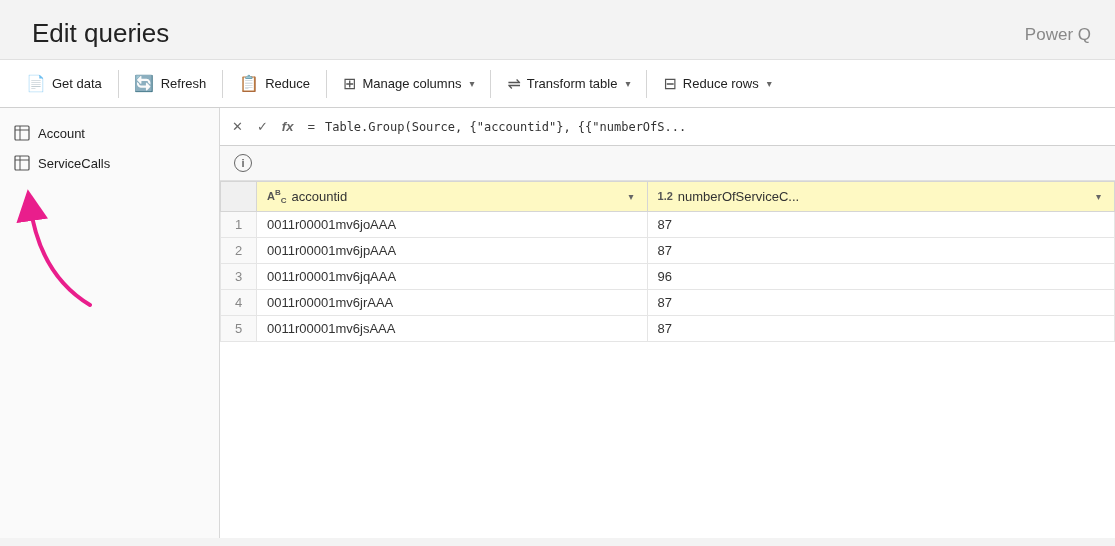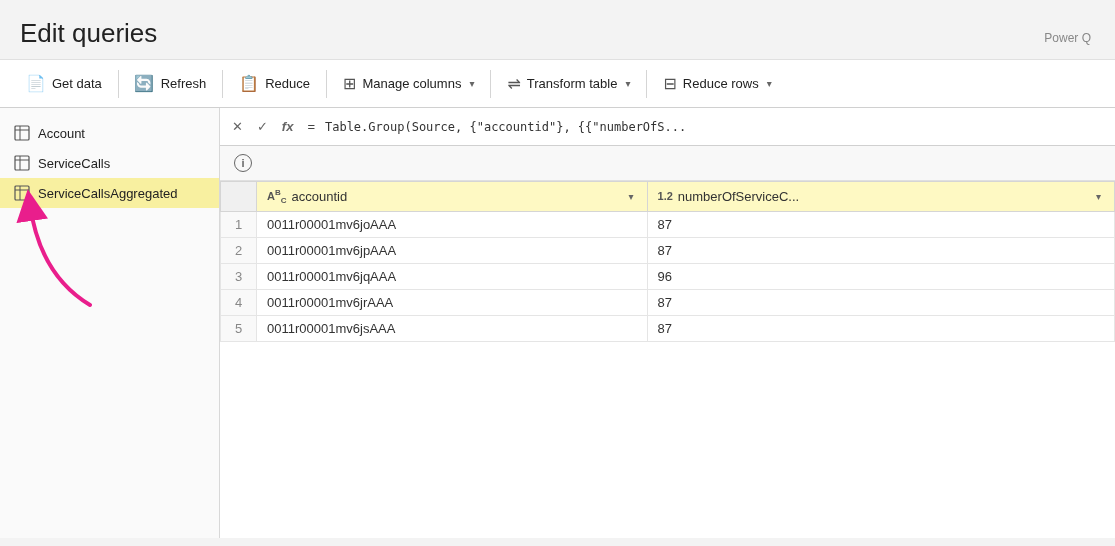--- a/index.html
+++ b/index.html
@@ -6,35 +6,35 @@
     body {
       font-family: 'Segoe UI', Arial, sans-serif;
       background: #f3f3f3;
       width: 1115px;
       height: 546px;
       overflow: hidden;
     }
 
     .title-bar {
       background: #f3f3f3;
-      padding: 18px 24px 10px 20px;
+      padding: 18px 24px 10px 32px;
       display: flex;
       align-items: flex-end;
       justify-content: space-between;
       border-bottom: 1px solid #e0e0e0;
     }
 
     .title-bar h1 {
       font-size: 26px;
       font-weight: 300;
       color: #222;
     }
 
     .power-query-label {
-      font-size: 12px;
+      font-size: 17px;
       color: #888;
       padding-bottom: 4px;
     }
 
     .toolbar {
       background: #fff;
       border-bottom: 1px solid #d0d0d0;
       display: flex;
       align-items: center;
       padding: 0 12px;
@@ -311,28 +311,20 @@
         </svg>
         <span>Account</span>
       </div>
       <div class="sidebar-item">
         <svg class="sidebar-icon" viewBox="0 0 16 16">
           <rect x="1" y="1" width="14" height="14" rx="1" fill="none" stroke="#555" stroke-width="1.2"></rect>
           <line x1="1" y1="5" x2="15" y2="5" stroke="#555" stroke-width="1"></line>
           <line x1="6" y1="1" x2="6" y2="15" stroke="#555" stroke-width="1"></line>
         </svg>
         <span>ServiceCalls</span>
-      </div>
-      <div class="sidebar-item active">
-        <svg class="sidebar-icon" viewBox="0 0 16 16">
-          <rect x="1" y="1" width="14" height="14" rx="1" fill="none" stroke="#555" stroke-width="1.2"></rect>
-          <line x1="1" y1="5" x2="15" y2="5" stroke="#555" stroke-width="1"></line>
-          <line x1="6" y1="1" x2="6" y2="15" stroke="#555" stroke-width="1"></line>
-        </svg>
-        <span>ServiceCallsAggregated</span>
       </div>
     </div>
 
     <div class="content-area">
 
       <div class="formula-bar">
         <span class="formula-icon">✕</span>
         <span class="formula-icon">✓</span>
         <span class="formula-icon" style="font-style:italic; font-weight:600;">fx</span>
         <span class="formula-equals">=</span>

